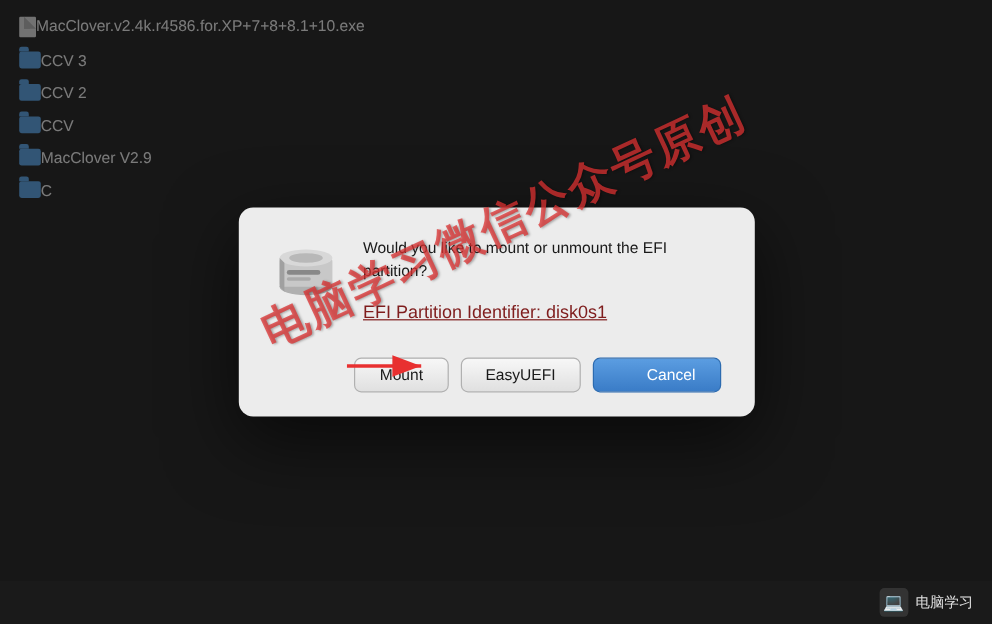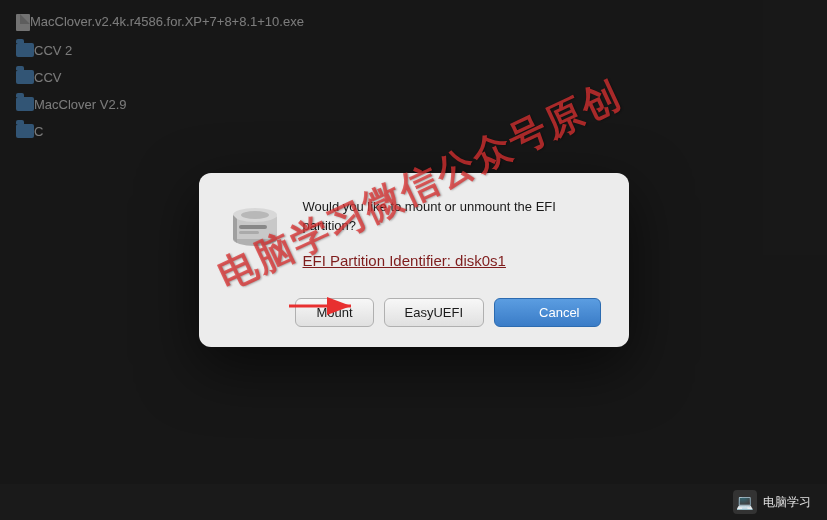--- a/index.html
+++ b/index.html
@@ -217,20 +217,24 @@
 
 <div class="bg-area">
   <div class="file-list">
 
   <div class="file-row">
         <div class="doc-icon"></div>
         <span>MacClover.v2.4k.r4586.for.XP+7+8+8.1+10.exe</span>
       </div>
       <div class="file-row">
         <div class="folder-icon"></div>
+        <span>CCV 3</span>
+      </div>
+      <div class="file-row">
+        <div class="folder-icon"></div>
         <span>CCV 2</span>
       </div>
       <div class="file-row">
         <div class="folder-icon"></div>
         <span>CCV</span>
       </div>
       <div class="file-row">
         <div class="folder-icon"></div>
         <span>MacClover V2.9</span>
       </div>

